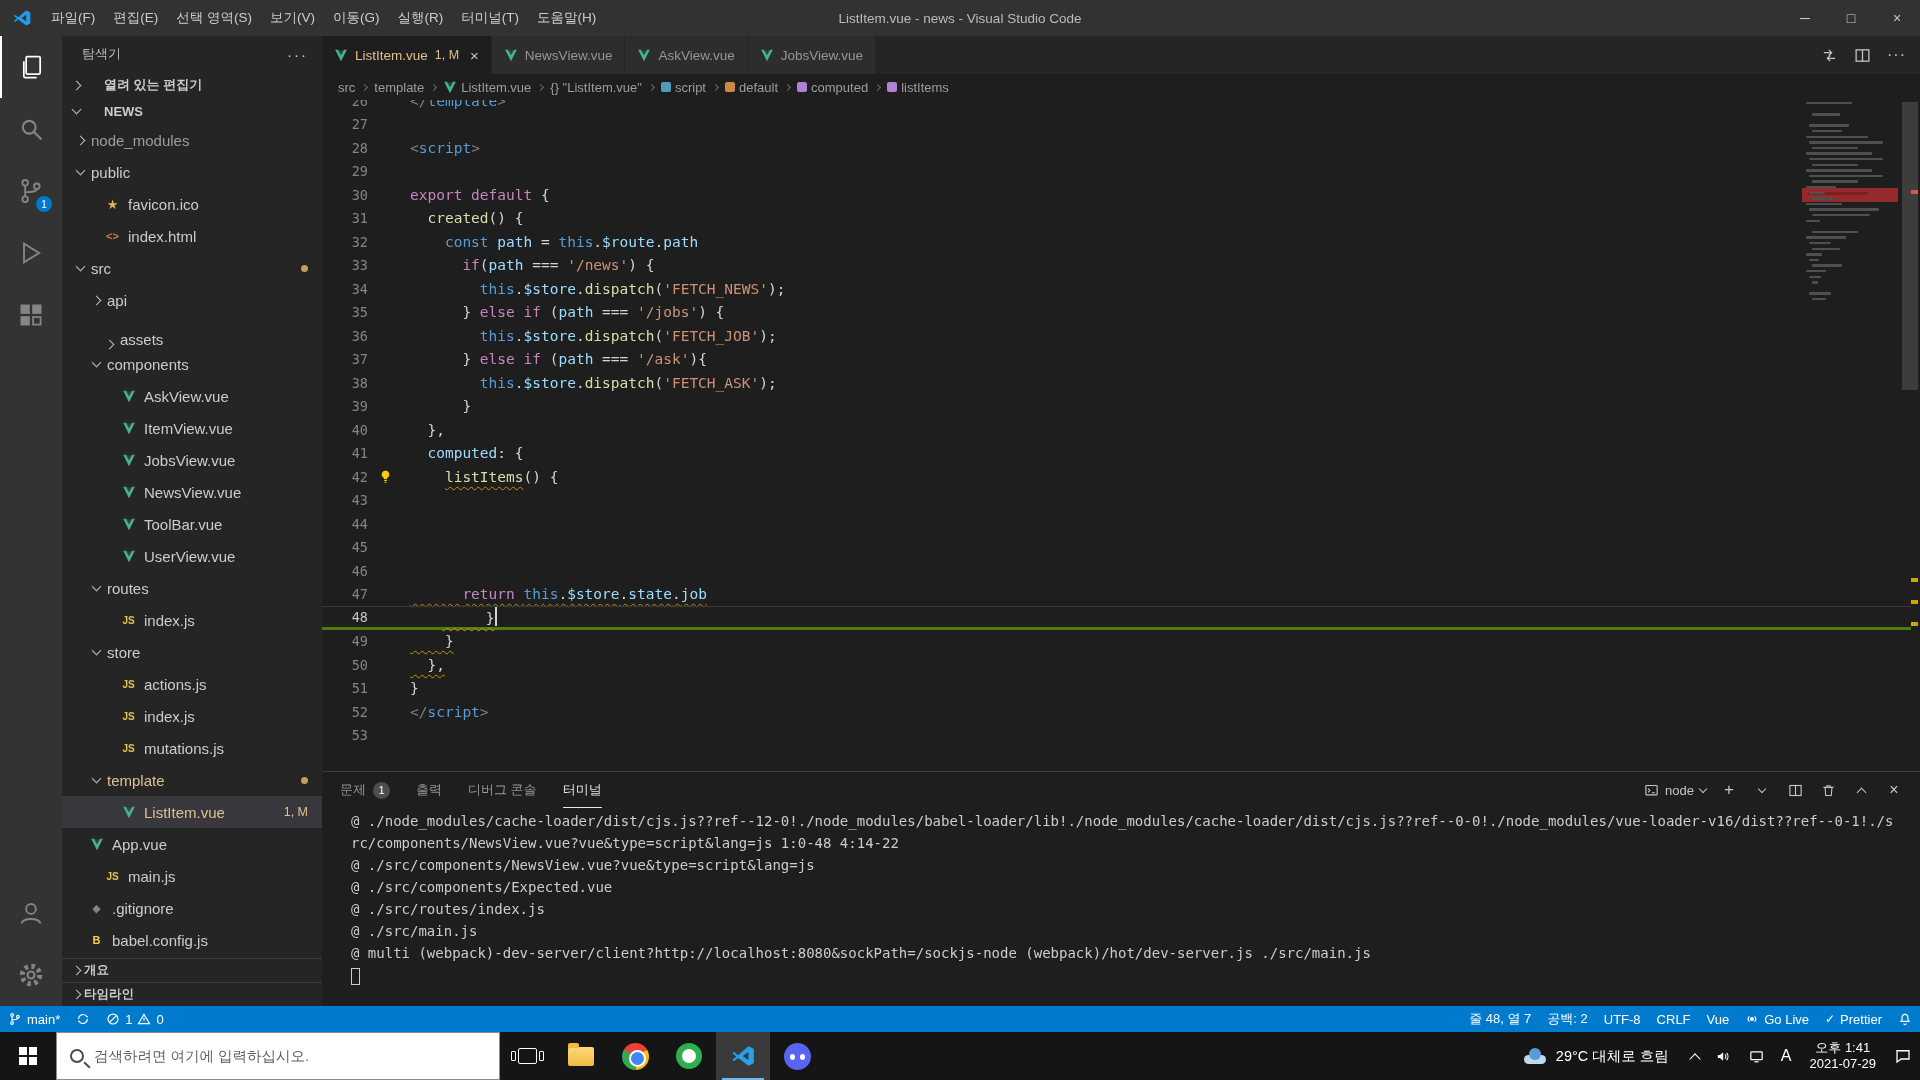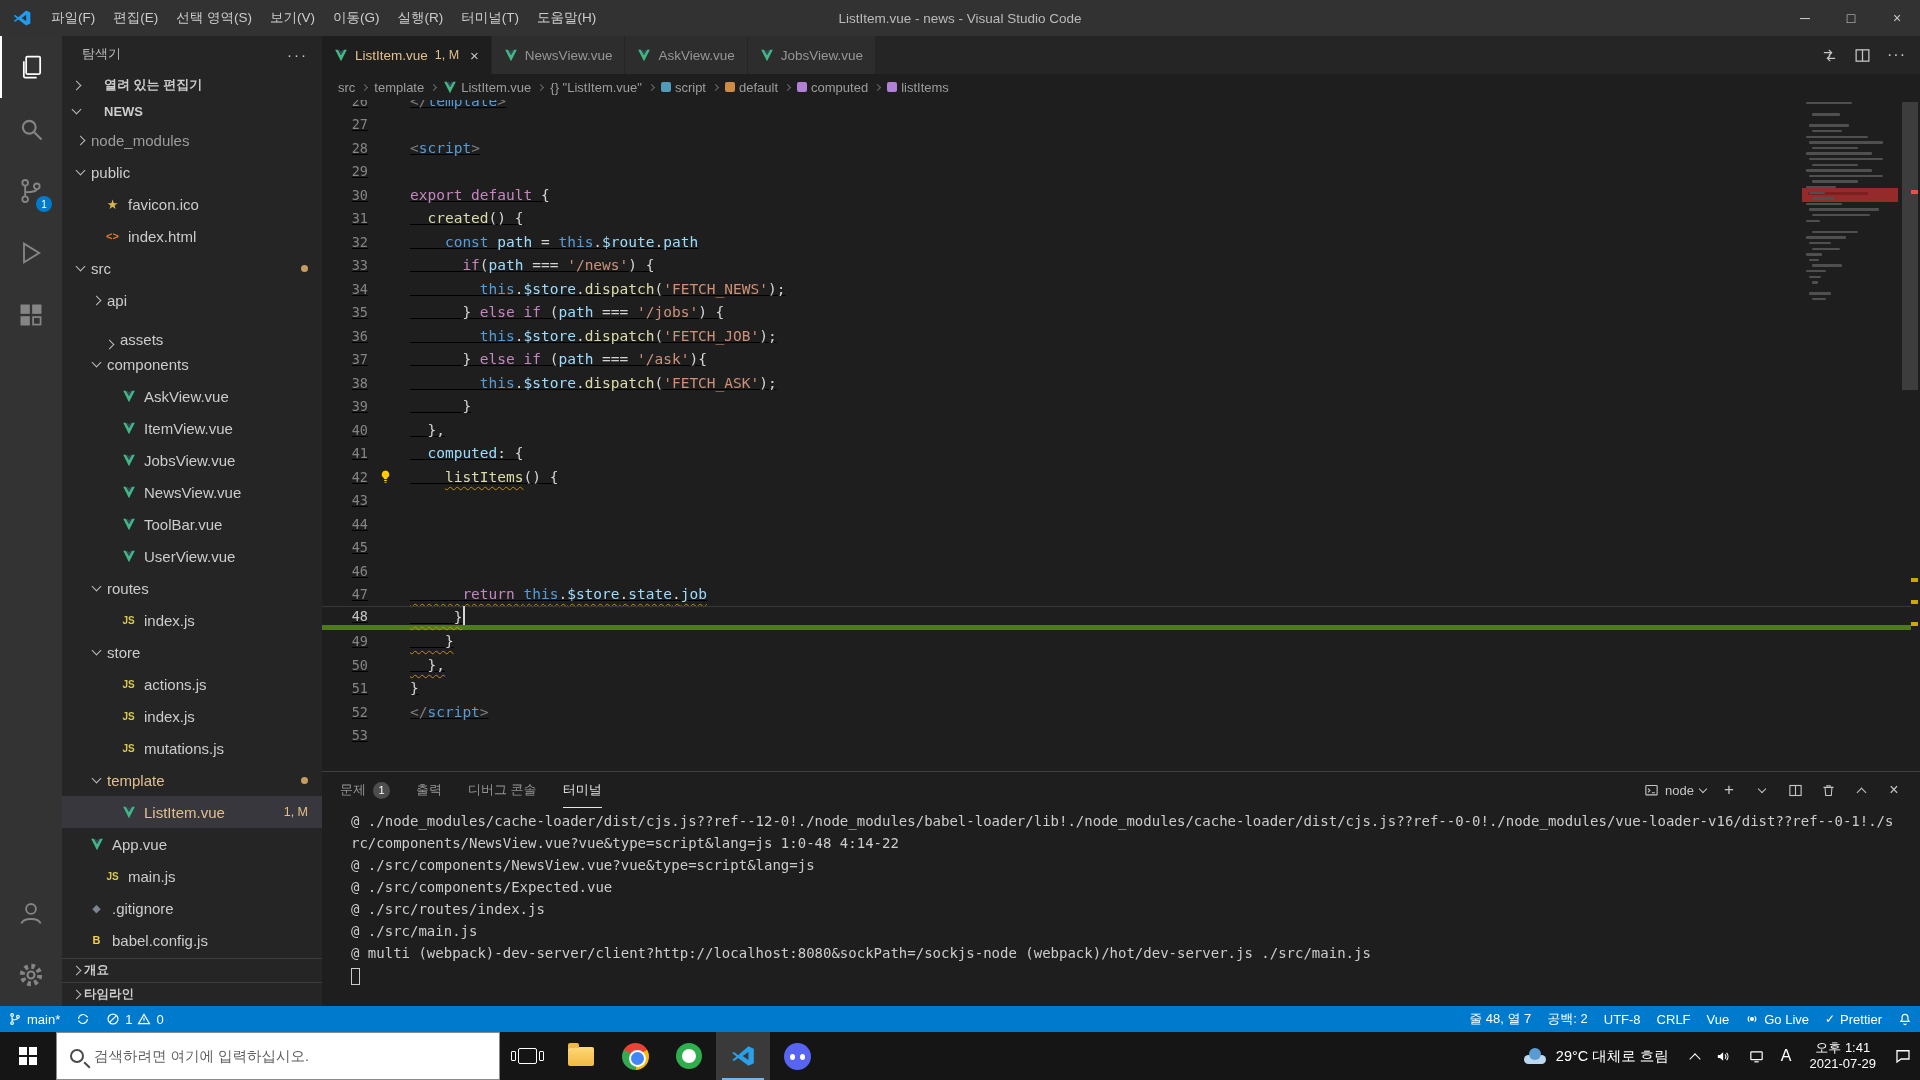--- a/index.html
+++ b/index.html
@@ -61,23 +61,23 @@
   .breadcrumbs{height:26px;display:flex;align-items:center;padding-left:16px;font-size:13px;color:#9d9d9d;gap:5px;background:#1e1e1e;}
   .bc-item{display:flex;align-items:center;gap:4px;white-space:nowrap;}
   .bc-sep{display:inline-block;width:5px;height:5px;border-right:1.2px solid #6a6a6a;border-bottom:1.2px solid #6a6a6a;transform:rotate(-45deg);margin:0 2px;}
   .sym{width:10px;height:10px;border-radius:2px;display:inline-block;}
   .sym.blue{background:#519aba;}
   .sym.orange{background:#cc8a44;}
   .sym.purple{background:#b180d7;}
 
   
   .code-area{position:absolute;top:64px;left:0;right:0;bottom:0;overflow:hidden;}
-  .lines{position:absolute;top:-11px;left:0;right:9px;text-decoration:underline;}
+  .lines{position:absolute;top:-11px;left:0;right:9px;}
   .code-line{height:23.5px;display:flex;align-items:center;font-family:"DejaVu Sans Mono",monospace;font-size:14.5px;position:relative;}
-  .code-line.current{border-top:1px solid #383838;border-bottom:5px solid #4d7c0f;}
+  .code-line.current{border-top:1px solid #383838;border-bottom:3px solid #4d7c0f;gap:32px;}
   .ln{width:46px;text-align:right;color:#858585;font-size:13.5px;flex:none;}
   .code-line.current .ln{color:#c6c6c6;}
   .line-content{white-space:pre;margin-left:42px;}
   .bulb{position:absolute;left:56px;top:4px;width:15px;height:15px;}
   .tk-k{color:#C586C0;} .tk-d{color:#569CD6;} .tk-v{color:#9CDCFE;} .tk-f{color:#DCDCAA;}
   .tk-s{color:#CE9178;} .tk-w{color:#D4D4D4;} .tk-g{color:#808080;} .tk-t{color:#569CD6;}
   .sq{text-decoration:underline wavy #bf9300;text-decoration-thickness:1px;text-underline-offset:4px;}
   .cursor{display:inline-block;width:2px;height:19px;background:#d4d4d4;vertical-align:text-bottom;margin-left:1px;}
 
   

